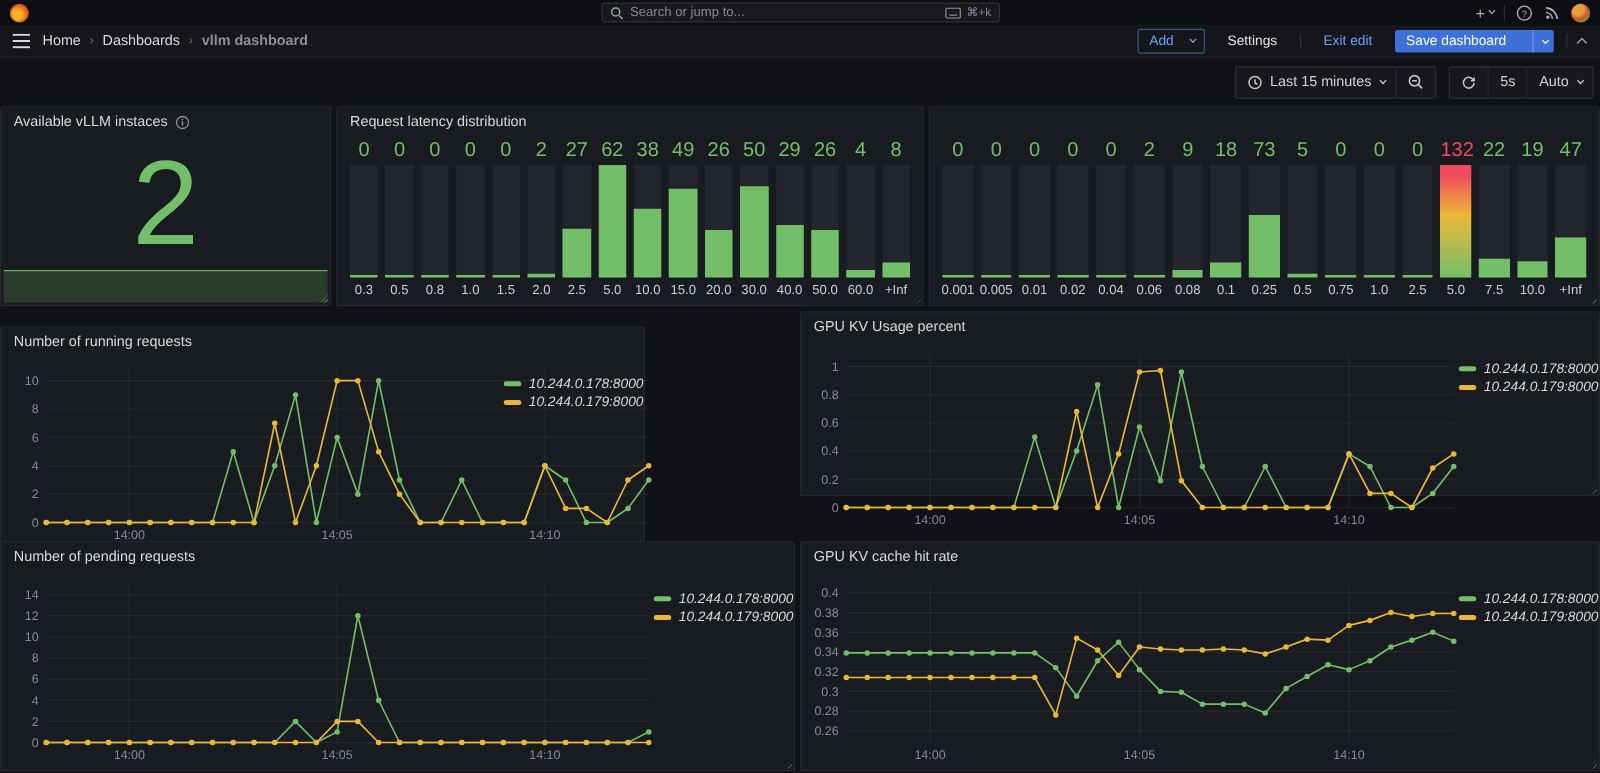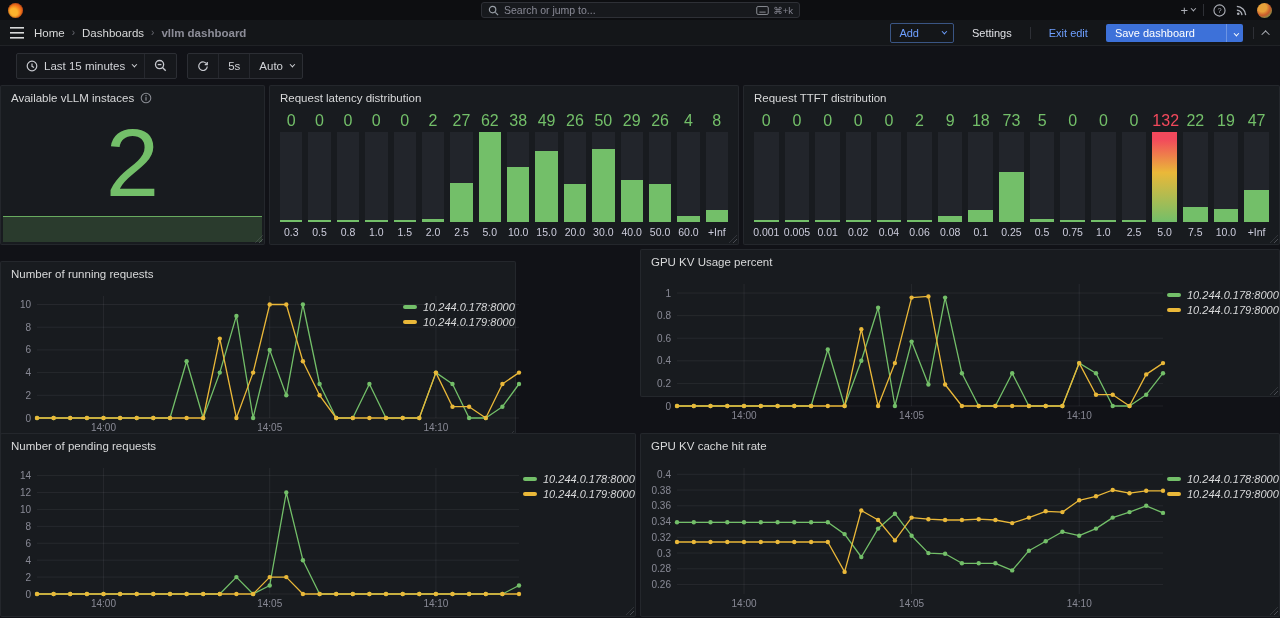--- a/index.html
+++ b/index.html
@@ -41,29 +41,29 @@
   
   .navrow{
     height:26px; background:#141619; border-bottom:1px solid #202226;
     display:flex; align-items:center; padding:0 10px; gap:10px;
   }
   .crumbs{ display:flex; align-items:center; gap:7px; font-size:11.5px; }
   .crumb{ color:#d8d9da; font-weight:500; cursor:pointer; }
   .crumb.current{ color:rgba(204,204,220,.65); font-weight:700; cursor:default; }
   .crumb-sep{ color:rgba(204,204,220,.45); font-size:10px; }
   .row-actions{ margin-left:auto; display:flex; align-items:center; gap:10px; }
-  .btn{ font-size:11px; border-radius:2px; padding:3px 8px; display:flex; align-items:center; gap:22px; cursor:pointer; white-space:nowrap; }
+  .btn{ font-size:11px; border-radius:2px; padding:3px 8px; display:flex; align-items:center; gap:12px; cursor:pointer; white-space:nowrap; }
   .btn-add{ color:#6e9fff; border:1px solid #3a5584; background:transparent; font-weight:500; }
   .btn-text{ color:#e0e1e6; font-weight:500; }
   .btn-link{ color:#6e9fff; font-weight:500; }
   .btn-save{ background:#3d71d9; color:#fff; font-weight:500; padding:0; overflow:hidden; }
   .btn-save .main{ padding:3px 9px; }
   .btn-save .caret{ padding:3px 6px; border-left:1px solid rgba(255,255,255,.25); }
   
-  .controls{ height:39px; display:flex; align-items:center; padding:0 16px; gap:10px; }
+  .controls{ height:39px; display:flex; align-items:center; justify-content:flex-end; padding:0 5px; gap:10px; }
   .ctl-group{ display:flex; align-items:center; background:#16181c; border:1px solid #2c2e34; border-radius:2px; height:26px; }
   .ctl-item{ display:flex; align-items:center; gap:6px; padding:0 9px; font-size:11.5px; font-weight:500; color:#d0d2d6; height:100%; cursor:pointer; }
   .ctl-item + .ctl-item{ border-left:1px solid #26282e; }
   .ctl-icon{ stroke:#c7c9cf; fill:none; stroke-width:1.4; }
   
   .grid{ position:absolute; left:0; top:85px; width:1280px; height:533px; }
   .panel{
     position:absolute; background:#181b1f; border:1px solid rgba(204,204,220,.07);
     border-radius:2px;
   }
@@ -341,23 +341,20 @@
           <div class="bar-track">
             <div class="bar-fill" style="height: 12.9032%;"></div>
           </div>
           <div class="bar-cat">+Inf</div>
         </div>
       </div>
     <div class="resize-handle"></div>
   </section>
 
   <section class="panel" style="left:743px;top:0;width:537px;height:160px;">
-    <div class="panel-header">
-      <span class="panel-title">Request TTFT distribution</span>
-    </div>
     <div class="bars-body">
         <div class="bar-col">
           <div class="bar-val">0</div>
           <div class="bar-track">
             <div class="bar-fill" style="height: 2px;"></div>
           </div>
           <div class="bar-cat">0.001</div>
         </div>
         <div class="bar-col">
           <div class="bar-val">0</div>

